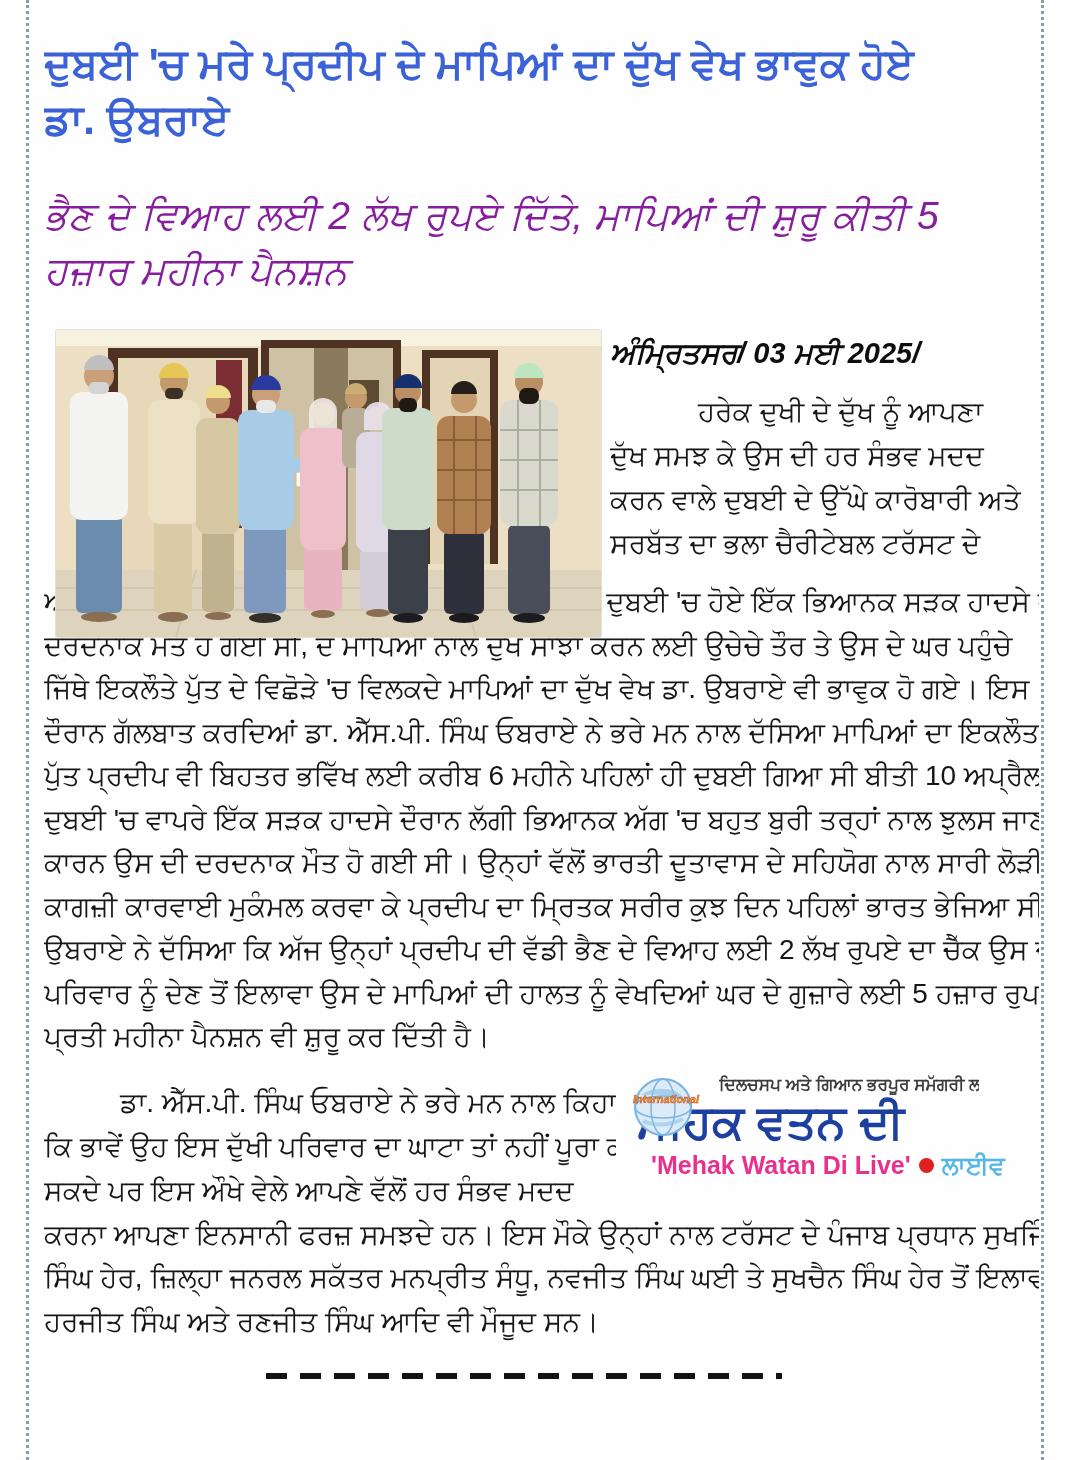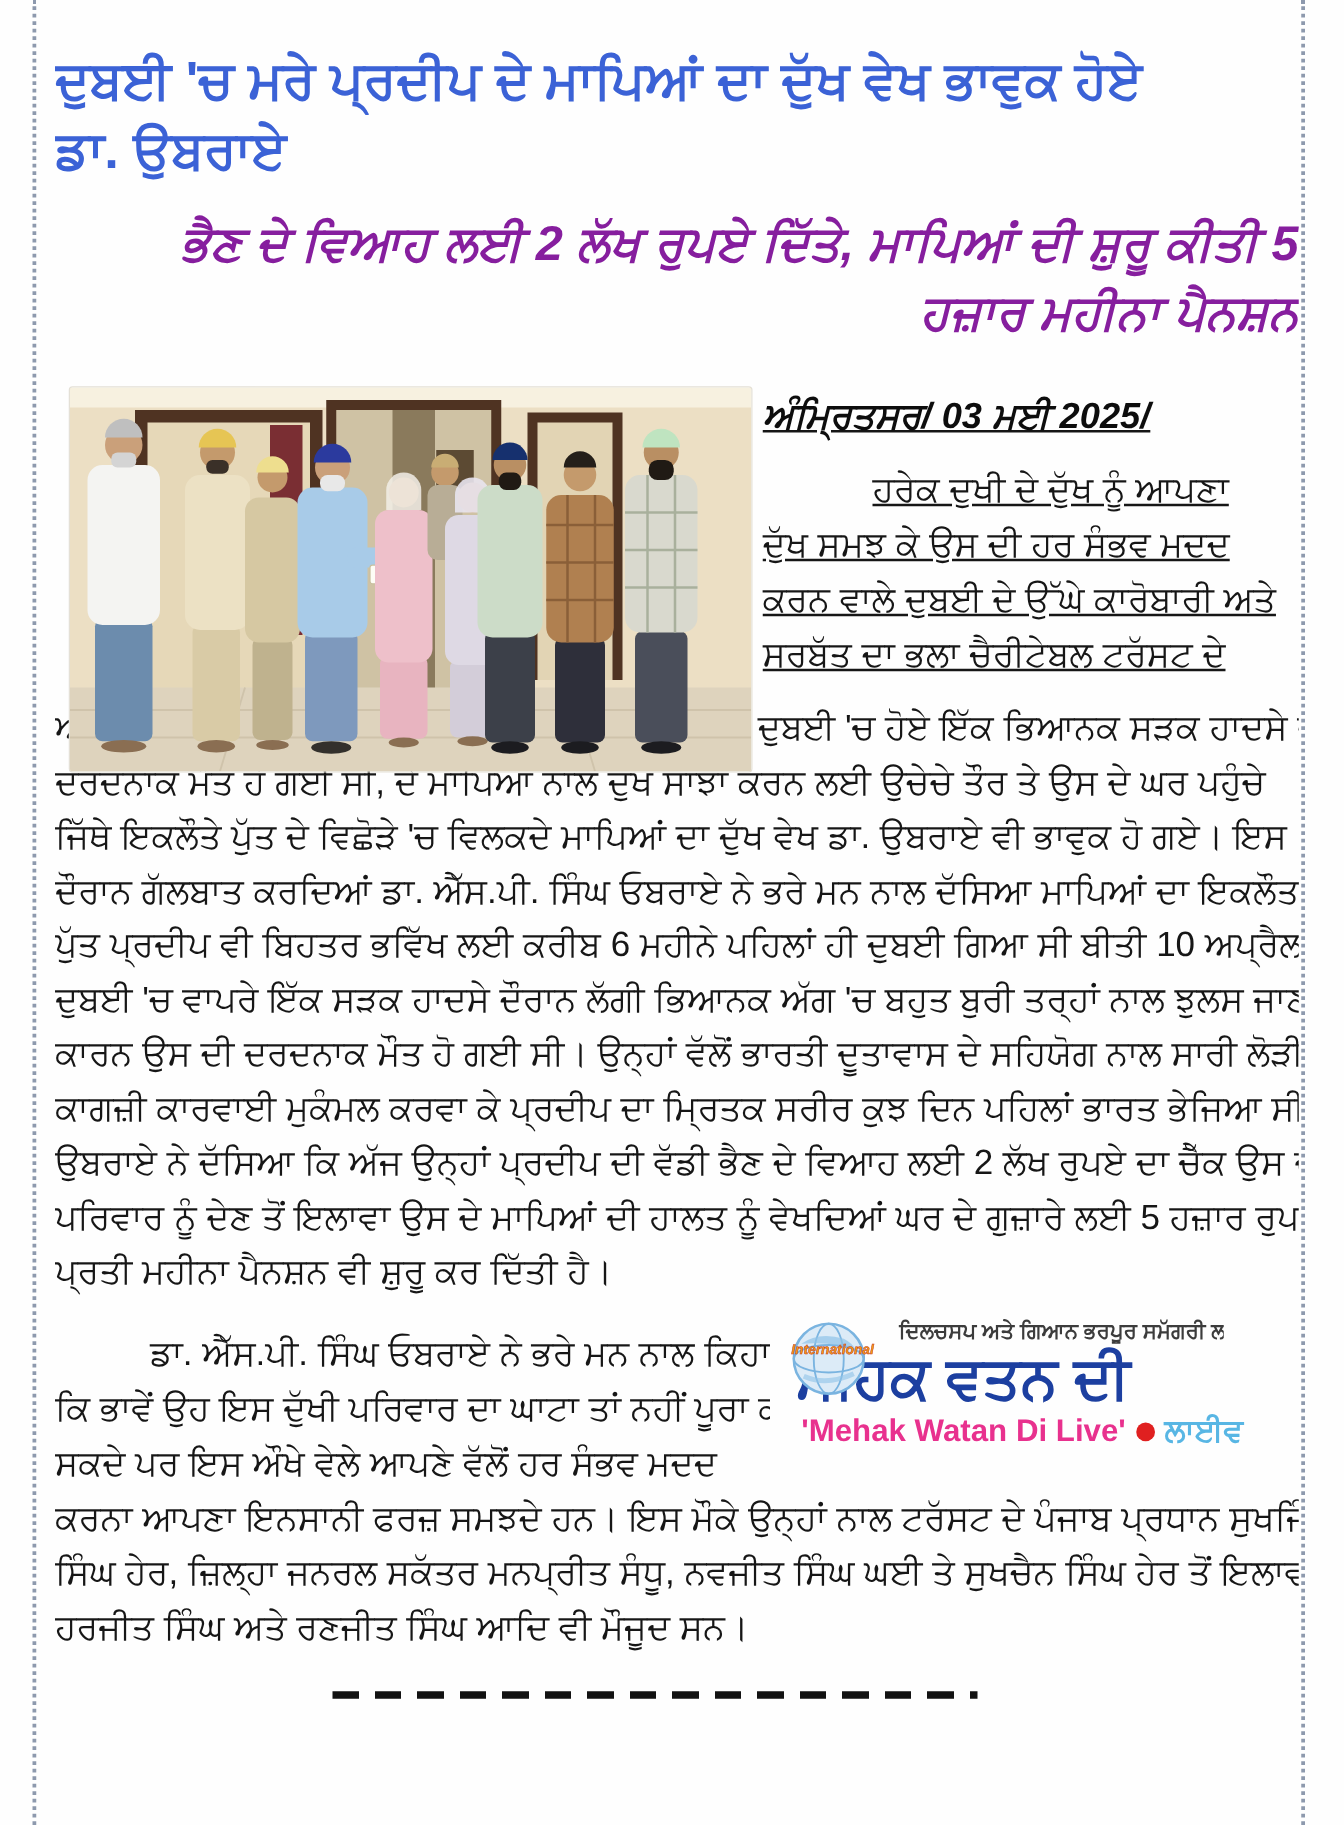--- a/index.html
+++ b/index.html
@@ -5,45 +5,45 @@
   html,body{margin:0;padding:0;background:#ffffff;}
   .page{position:relative;width:1075px;height:1460px;background:#fefefe;overflow:hidden;
         font-family:"Liberation Sans",sans-serif;color:#161616;}
   .page-border{position:absolute;top:0;bottom:0;width:0;border-left:3px dotted #8d99ad;}
   .page-border.left{left:26px;}
   .page-border.right{left:1041px;}
   .content{position:absolute;left:44px;right:36px;top:0;}
 
   .headline{margin-top:36px;text-align:left;color:#3b62d6;font-weight:bold;
             font-size:42px;line-height:56px;}
-  .subheadline{margin-top:20px;text-align:right;color:#861e9e;font-weight:bold;
+  .subheadline{margin-top:40px;text-align:left;color:#861e9e;font-weight:normal;
                font-style:italic;font-size:39px;line-height:55px;}
   .line{white-space:nowrap;overflow:hidden;}
 
-  .article{position:relative;margin-top:30px;text-decoration:underline;}
+  .article{position:relative;margin-top:30px;}
   .photo{position:absolute;left:12px;top:2px;width:545px;height:307px;border-radius:2px;
          overflow:hidden;box-shadow:0 0 0 1px #e4e0d6;}
   .right-col{margin-left:566px;}
   .dateline{font-weight:bold;font-style:italic;font-size:29px;line-height:50px;color:#0d0d0d;}
   .lead{margin-top:12px;font-size:28px;line-height:44px;}
   .lead .line:first-child{text-indent:88px;}
   .body-lines{font-size:28px;line-height:43.5px;margin-top:14px;}
 
   .para2{position:relative;margin-top:22px;}
   .para2-left{width:572px;font-size:28px;line-height:44px;}
   .para2-left .line:first-child{text-indent:76px;}
   .para2-full{font-size:28px;line-height:43.5px;}
 
   .logo{position:absolute;right:60px;top:-6px;width:356px;height:122px;}
   .logo-globe{position:absolute;left:0;top:2px;width:86px;height:62px;}
   .logo-tagline{margin-left:96px;font-size:17px;font-weight:bold;color:#3c3c3c;
                 white-space:nowrap;overflow:hidden;}
   .logo-title{margin-left:14px;margin-top:2px;font-size:47px;font-weight:bold;
               color:#1c3fa0;line-height:50px;white-space:nowrap;overflow:hidden;}
-  .logo-bottom{margin-left:18px;margin-top:4px;display:flex;align-items:center;gap:8px;}
+  .logo-bottom{margin-left:28px;margin-top:4px;display:flex;align-items:center;gap:8px;}
   .logo-sub{font-size:25px;font-weight:bold;color:#e8318e;white-space:nowrap;}
   .logo-dot{width:15px;height:15px;border-radius:50%;background:#e02020;flex:0 0 auto;}
   .logo-live{font-size:25px;font-weight:bold;color:#58b6e4;white-space:nowrap;}
 
   .dashes{margin:30px 0 0 222px;width:516px;height:6px;
           background:repeating-linear-gradient(90deg,#121212 0 21px,transparent 21px 34px);}
 </style>
 </head>
 <body>
 

